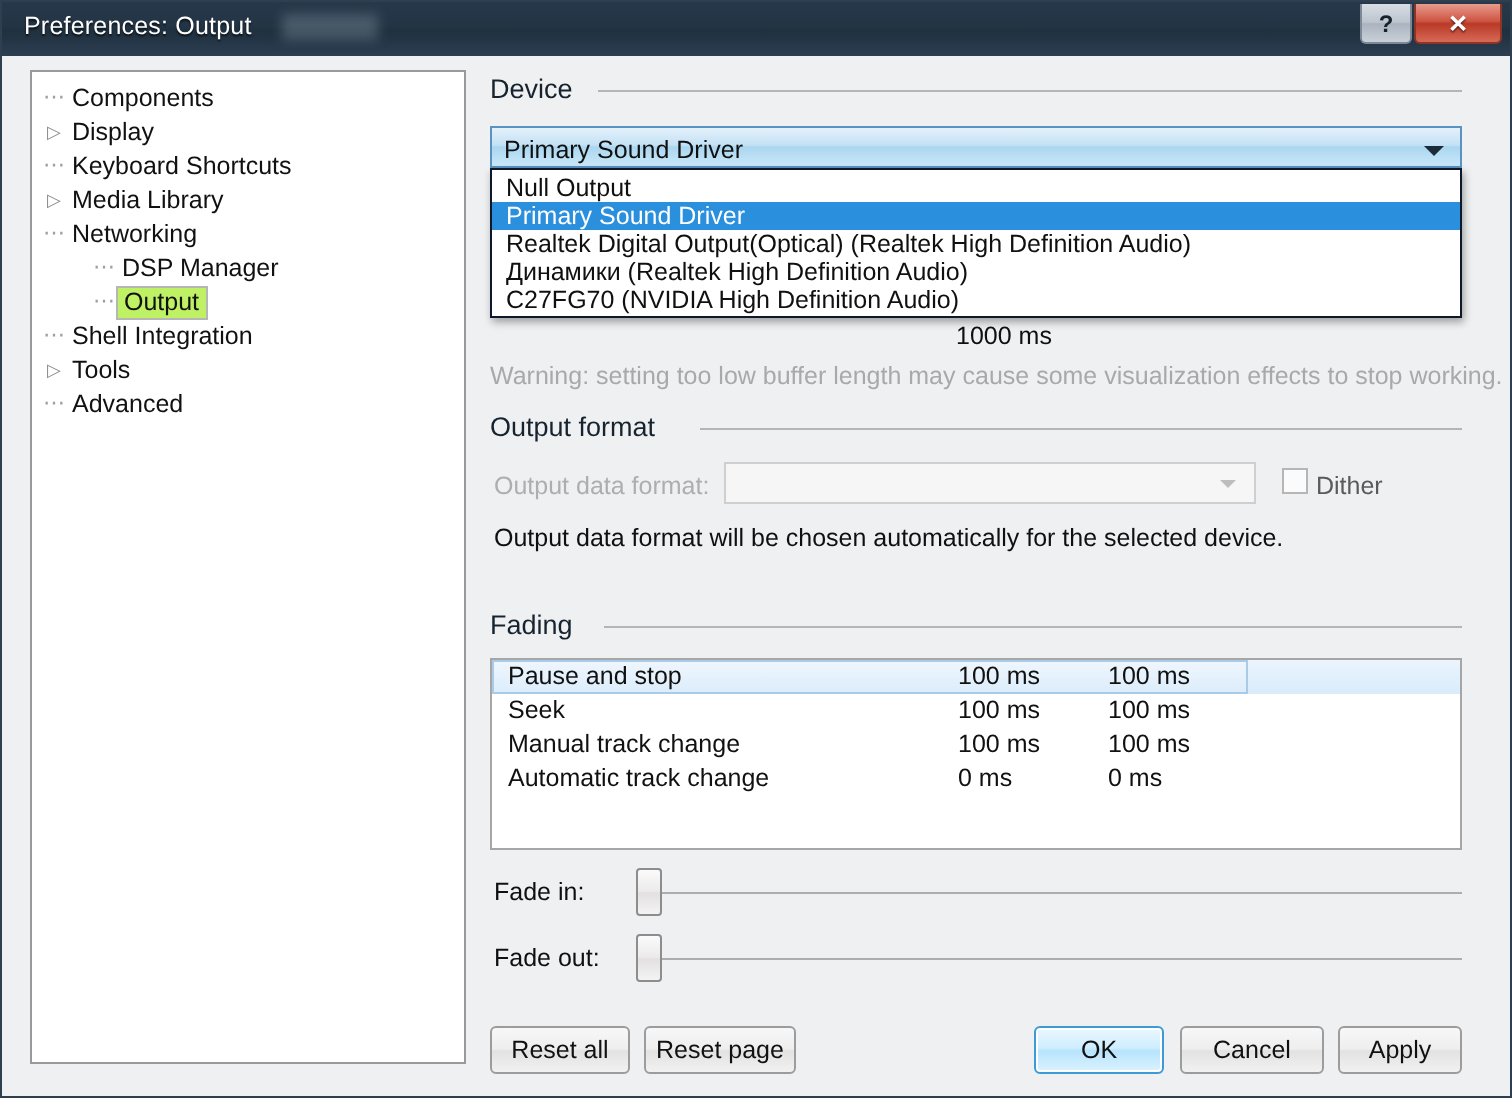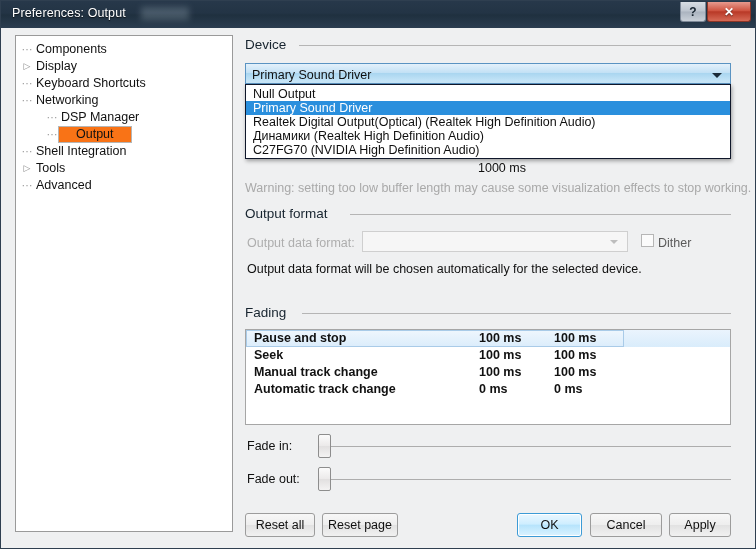--- a/index.html
+++ b/index.html
@@ -84,22 +84,22 @@
   .tree-item .tw{
     display:inline-block;width:14px;text-align:center;
     color:#8d8d8d;font-size:9px;vertical-align:top;
   }
   .tree-item .dashes{
     display:inline-block;width:14px;color:#9f9f9f;font-size:11px;
     text-align:center;vertical-align:top;
   }
   .tree-label{display:inline-block;padding:0 2px;}
   .tree-item.selected .tree-label{
-    background:#f97316;border:1px solid #b6b6b6;
-    padding:0 17px;margin-left:-1px;line-height:15px;
+    background:#bef264;border:1px solid #b6b6b6;
+    padding:0 3px;margin-left:-1px;line-height:15px;
   }
   .indent1{padding-left:0px;}
   .indent2{padding-left:25px;}
 
   
   .group-title{
     position:absolute;font-size:13.5px;font-weight:normal;color:#17242f;
     background:#eff0f1;padding-right:6px;white-space:nowrap;
   }
   .group-line{
@@ -172,21 +172,20 @@
   }
   .trow.sel .selbox{
     position:absolute;left:0;top:0;width:378px;height:17px;
     border:1px solid #a9cbe8;box-sizing:border-box;
     background:linear-gradient(to bottom,#eef6fd 0%,#dcedfb 100%);
   }
   .td{
     position:absolute;top:0;height:17px;line-height:17px;
     font-size:12.5px;color:#111;padding-left:8px;box-sizing:border-box;
     white-space:nowrap;
-    font-weight:bold;
   }
 
   
   .slider-track{
     position:absolute;height:1px;background:#adadad;
   }
   .slider-tick{
     position:absolute;width:1px;height:4px;background:#bdbdbd;
   }
   .slider-thumb{
@@ -239,20 +238,23 @@
           </div>
 
           <div class="tree-item indent1">
             <span class="tw">▷</span><span class="tree-label">Display</span>
           </div>
 
           <div class="tree-item indent1">
             <span class="dashes">⋯</span><span class="tree-label">Keyboard Shortcuts</span>
           </div>
 
+          <div class="tree-item indent1">
+            <span class="tw">▷</span><span class="tree-label">Media Library</span>
+          </div>
 
           <div class="tree-item indent1">
             <span class="dashes">⋯</span><span class="tree-label">Networking</span>
           </div>
 
 
           <div class="tree-item indent2">
             <span class="dashes">⋯</span><span class="tree-label">DSP Manager</span>
           </div>
 

